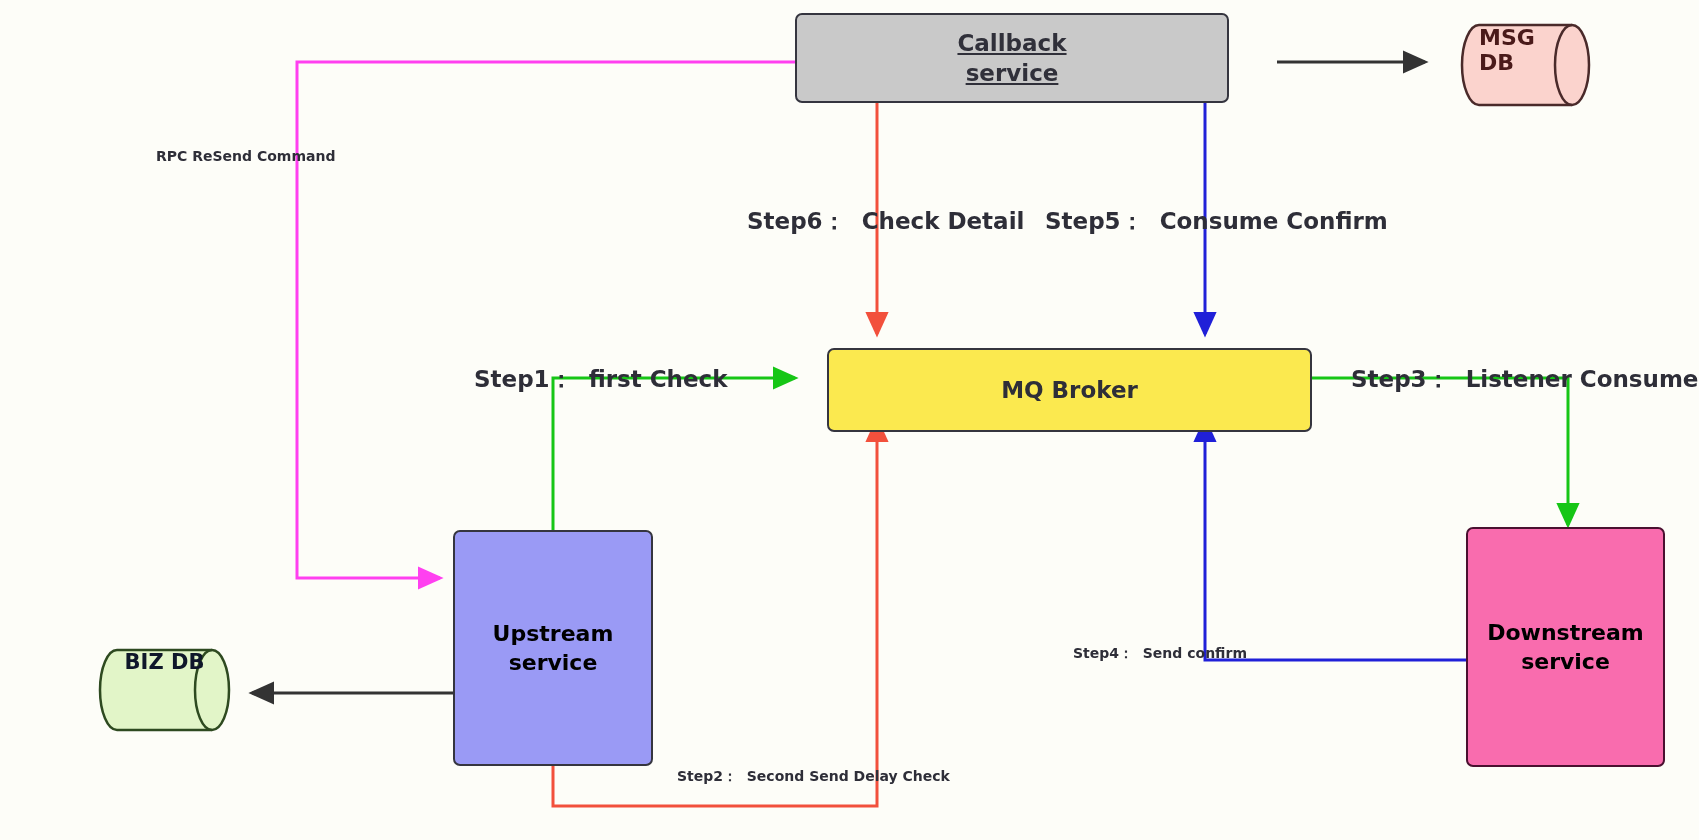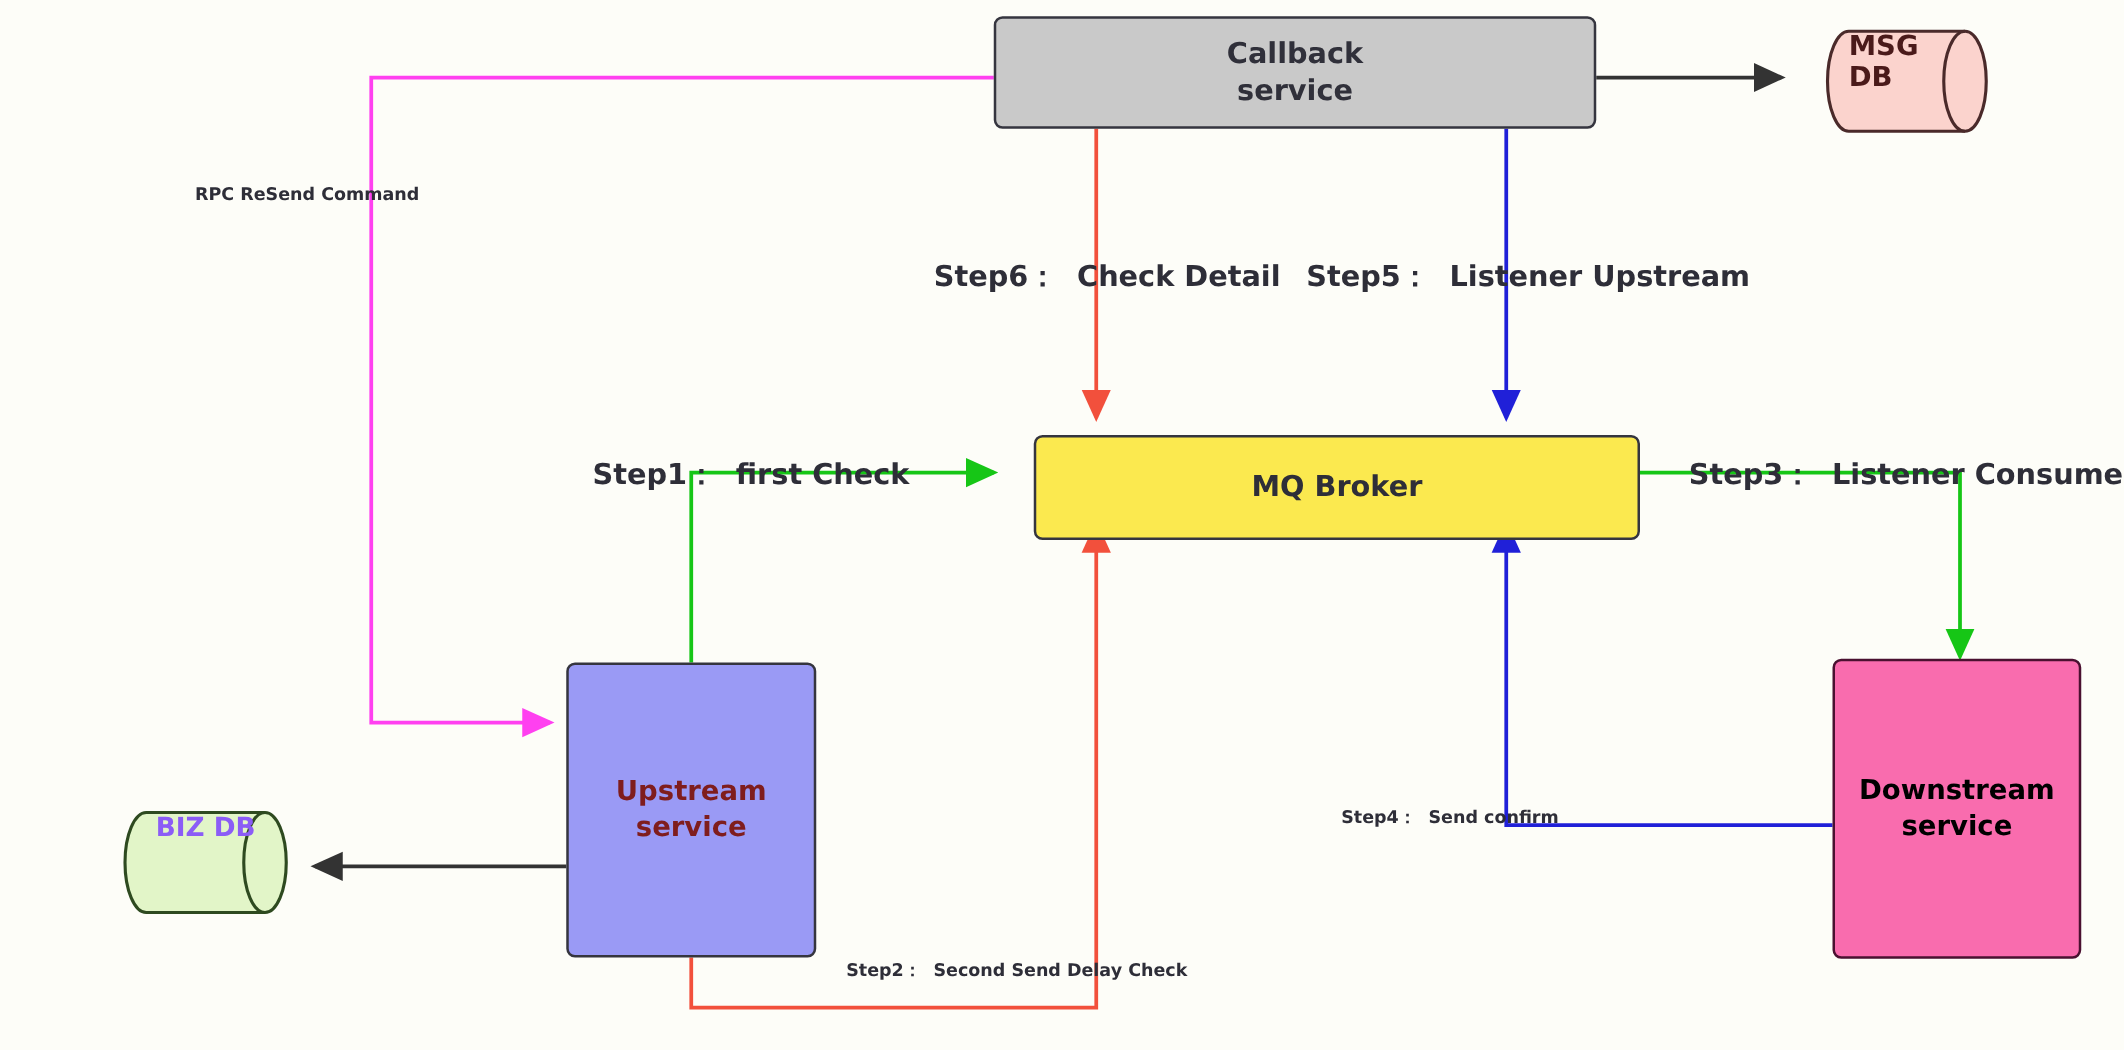--- a/index.html
+++ b/index.html
@@ -42,40 +42,40 @@
     color: #30303a;
     font-size: 23px;
   }
   .mq {
     background: #fbe94f;
     color: #2e2e38;
     font-size: 23px;
   }
   .upstream {
     background: #9a9af5;
-    color: #7f1d1d;
+    color: #000000;
     font-size: 22px;
   }
   .downstream {
     background: #f96cae;
     color: #000000;
     font-size: 22px;
     border-color: #4a1030;
   }
   .cyl-label {
     position: absolute;
     display: flex;
     align-items: flex-start;
     justify-content: center;
     font-weight: bold;
     z-index: 4;
     pointer-events: none;
   }
   .msg-label { color: #4a1a1a; font-size: 22px; }
-  .biz-label { color: #8b5cf6; font-size: 21px; }
+  .biz-label { color: #0f172a; font-size: 21px; }
   .edge-label {
     position: absolute;
     font-weight: bold;
     color: #2e2e38;
     font-size: 23px;
     white-space: pre;
     z-index: 5;
   }
   .el-sm { font-size: 14px; text-align: right; }
 </style>
@@ -123,21 +123,21 @@
     <path d="M1479,25 L1572,25 A17,40 0 0 1 1572,105 L1479,105 A17,40 0 0 1 1479,25 z" fill="#fbd3cd" stroke="#4a2a2a" stroke-width="2.5"></path>
     <path d="M1572,25 A17,40 0 0 0 1572,105" fill="none" stroke="#4a2a2a" stroke-width="2.5"></path>
   </g>
 
   <g>
     <path d="M117,650 L212,650 A17,40 0 0 1 212,730 L117,730 A17,40 0 0 1 117,650 z" fill="#e2f5c8" stroke="#2e4a20" stroke-width="2.5"></path>
     <path d="M212,650 A17,40 0 0 0 212,730" fill="none" stroke="#2e4a20" stroke-width="2.5"></path>
   </g>
 </svg>
 
-<div class="node node-rect callback" style="left:795px; top:13px; width:482px; height:90px;">
+<div class="node node-rect callback" style="left:795px; top:13px; width:434px; height:90px;text-decoration:underline;">
   <span>Callback
 service</span>
 </div>
 
 <div class="cyl-label msg-label" style="left:1479px; top:25px; width:93px; height:80px;">
   <span>MSG DB</span>
 </div>
 
 <div class="node node-rect mq" style="left:795px; top:348px; width:485px; height:84px;margin-left:32px;">
   <span>MQ Broker</span>
@@ -154,21 +154,21 @@
 </div>
 
 <div class="cyl-label biz-label" style="left:117px; top:650px; width:95px; height:80px;">
   <span>BIZ DB</span>
 </div>
 
 <div class="edge-label el-sm" style="left:156px; top:148px;">RPC ReSend Command</div>
 
 <div class="edge-label" style="left:747px; top:206px;">Step6：  Check Detail</div>
 
-<div class="edge-label" style="left:1045px; top:206px;">Step5：  Listener Upstream</div>
+<div class="edge-label" style="left:1045px; top:206px;">Step5：  Consume Confirm</div>
 
 <div class="edge-label" style="left:474px; top:364px;">Step1：  first Check</div>
 
 <div class="edge-label" style="left:1351px; top:364px;">Step3：  Listener Consume</div>
 
 <div class="edge-label el-sm" style="left:1073px; top:645px;">Step4：  Send confirm</div>
 
 <div class="edge-label el-sm" style="left:677px; top:768px;">Step2：  Second Send Delay Check</div>
 
 </body></html>

